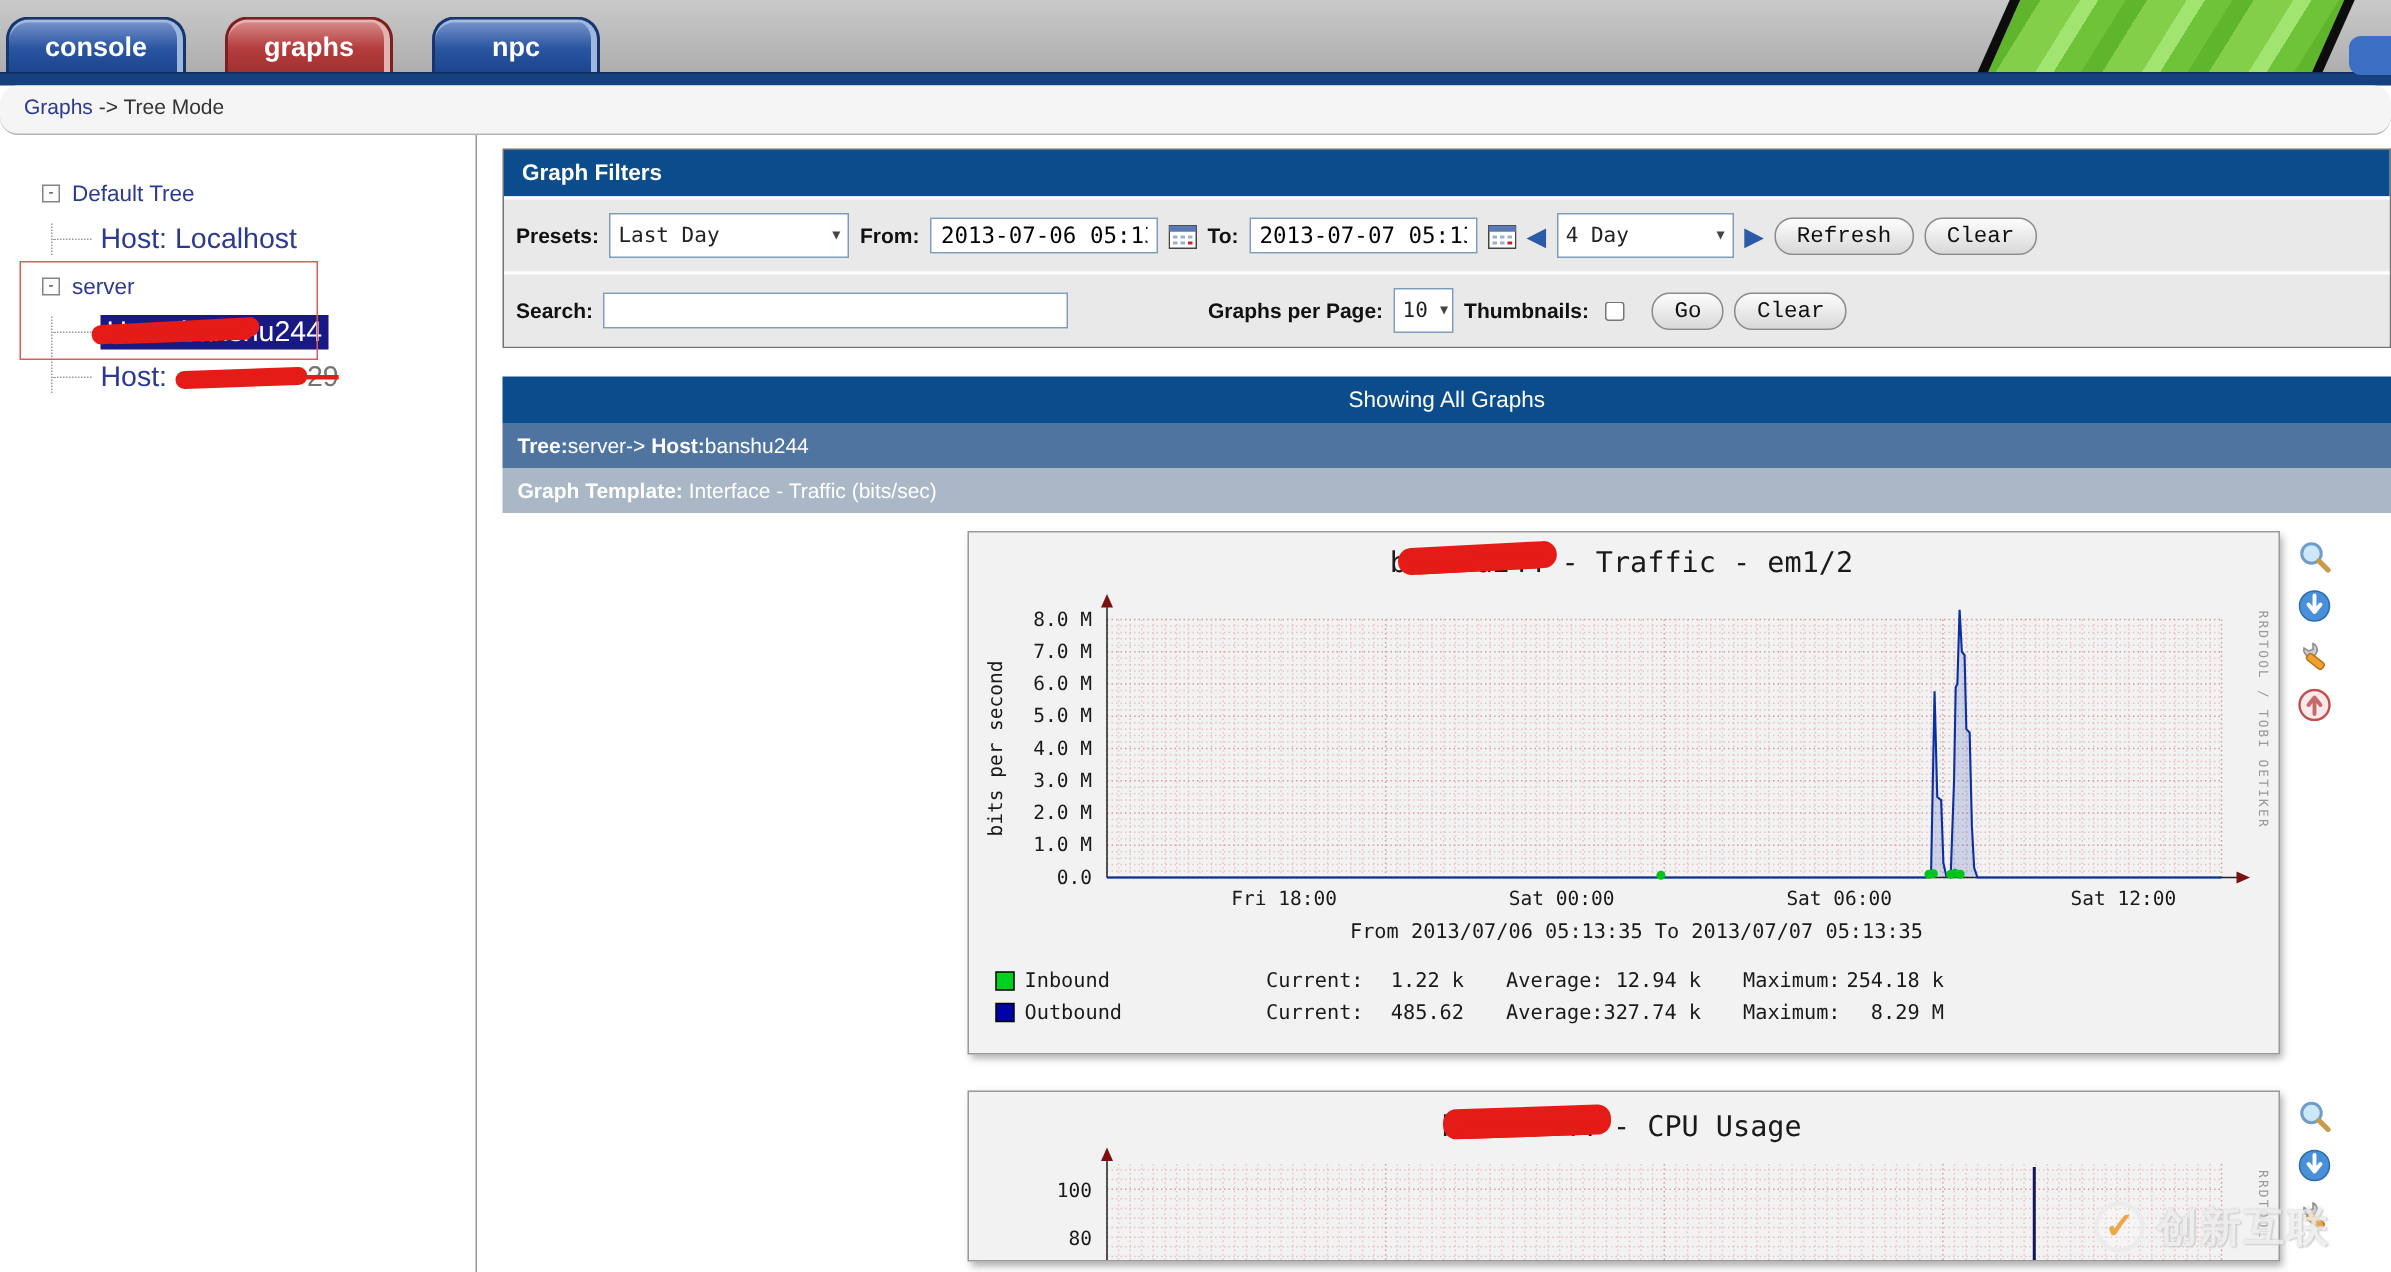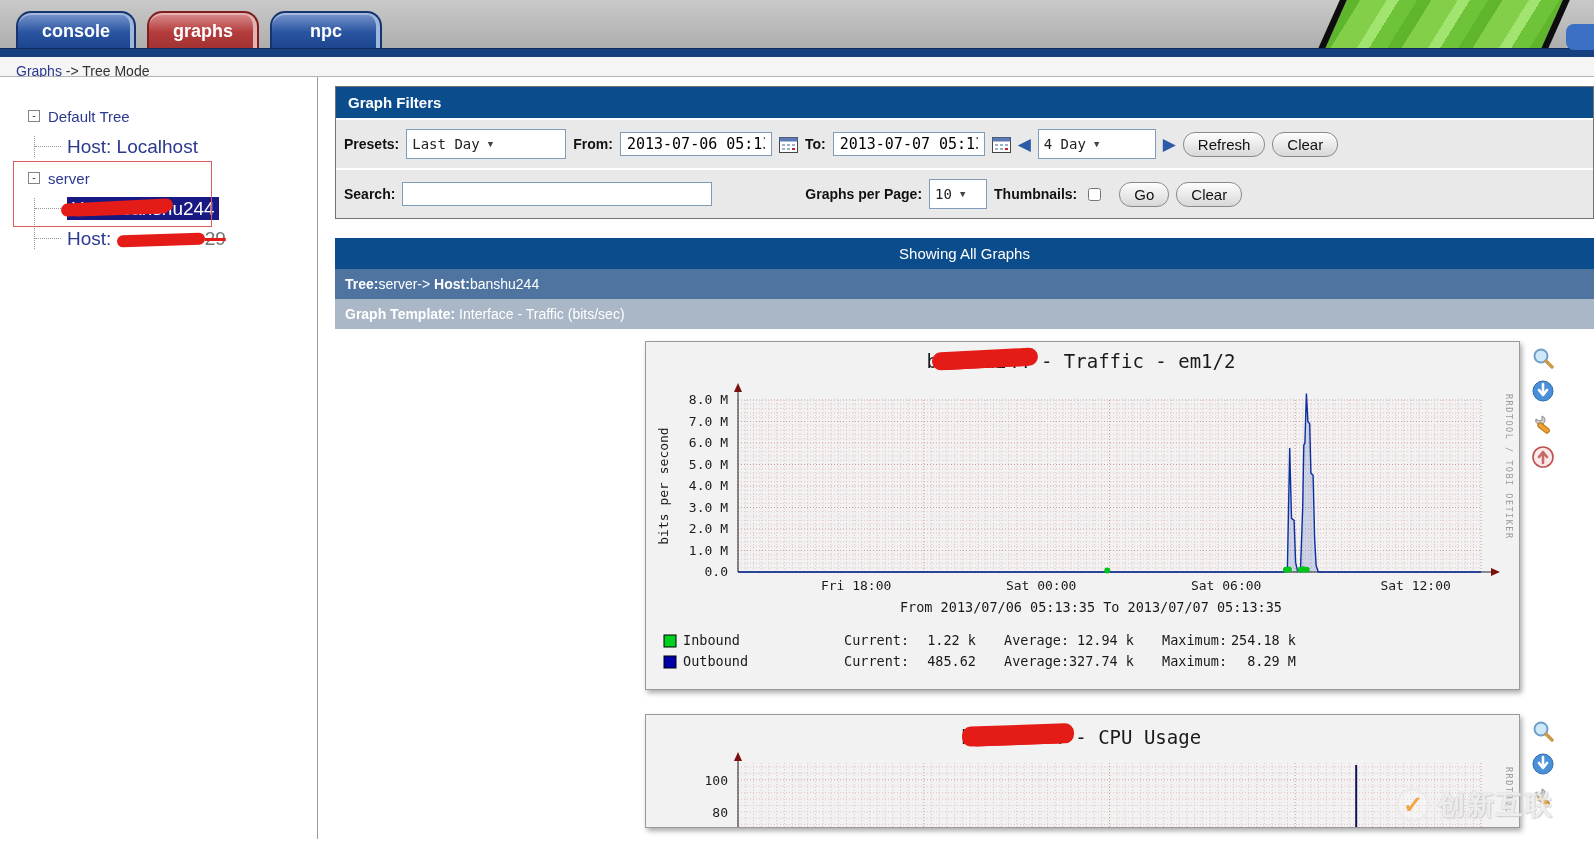--- a/index.html
+++ b/index.html
@@ -4,21 +4,21 @@
 <style>
   * { box-sizing: border-box; }
   html,body { margin:0; padding:0; }
   body {
     width:1594px; height:848px; overflow:hidden; background:#fff;
     font-family:"Liberation Sans", sans-serif; font-size:13px; color:#222;
     position:relative;
   }
   
   .topbar { height:48px; background:linear-gradient(#c9c9c9,#aeaeae); position:relative; }
-  .tabs { position:absolute; left:16px; bottom:0; display:flex; gap:11px; }
+  .tabs { position:absolute; left:4px; bottom:0; display:flex; gap:26px; }
   .tab {
     min-width:112px; text-align:center; padding:8px 24px 6px;
     border-radius:15px 15px 0 0; color:#fff; font-weight:bold; font-size:18px;
     background:linear-gradient(#7b97cf 0%, #2a55a0 55%, #1d4590 100%);
     border:2px solid #16356f; border-bottom:none;
     box-shadow: inset -4px 0 0 #9db8dd, inset 0 2px 0 rgba(255,255,255,.35);
     cursor:pointer;
   }
   .tab.active {
     background:linear-gradient(#d98f8f 0%, #b43c3c 55%, #a33232 100%);
@@ -27,22 +27,22 @@
   }
   .logo {
     position:absolute; right:34px; top:-4px; width:230px; height:52px;
     background:repeating-linear-gradient(100deg,#5fb52b 0 14px,#83cf4a 14px 40px,#a2e470 40px 52px,#6ec338 52px 70px);
     border-left:7px solid #0d0d0d; border-right:7px solid #0d0d0d;
     transform:skewX(-24deg);
   }
   .logo-nub { position:absolute; right:-6px; top:24px; width:34px; height:26px; background:#3a6fc4; border-radius:8px 0 0 8px; }
   .navy-strip { height:9px; background:#16417e; border-top:1px solid #0d2c5a; }
   .breadcrumb {
-    height:20px; line-height:28px; background:#f5f5f5; border-bottom:1px solid #b5b5b5;
-    padding-left:16px; font-size:14px; color:#333;
+    height:33px; line-height:28px; background:#f5f5f5; border-bottom:1px solid #b5b5b5;
+    padding-left:16px; font-size:14px; color:#333;border-radius:12px;
   }
   .breadcrumb a { color:#2b3990; text-decoration:none; cursor:pointer; }
   
   .layout { display:flex; height:762px; overflow:hidden; }
   aside { width:318px; min-width:318px; border-right:1px solid #9a9a9a; position:relative; padding-top:18px; background:#fff; }
   main { flex:1; padding:9px 0 0 17px; position:relative; background:#fff; }
   
   .tnode { display:flex; align-items:center; margin:10px 0 6px 28px; height:22px; }
   .expander {
     width:12px; height:12px; border:1px solid #848484; background:#fdfdfd;
@@ -61,32 +61,32 @@
   .scrib1b { left:6px; top:10px; width:95px; height:8px; transform:rotate(-2deg); }
   .redblock { display:inline-block; width:88px; height:12px; background:#e41b17; border-radius:6px; vertical-align:middle; transform:rotate(-2deg); }
   .redsuffix { color:#737373; text-decoration:line-through; text-decoration-color:#e41b17; text-decoration-thickness:3px; }
   
   .filters { border:1px solid #737373; margin-right:0; }
   .fhead { background:#0b4c8c; color:#fff; font-weight:bold; font-size:15px; padding:7px 12px; }
   .frow { display:flex; align-items:center; background:#e9e9e9; padding:9px 8px; gap:7px; border-top:2px solid #fff; }
   .lbl { font-weight:bold; font-size:14px; color:#111; white-space:nowrap; }
   .selbox {
     background:#fff; border:1px solid #7f9db9; font-family:"DejaVu Sans Mono", monospace;
-    font-size:14px; padding:14px 5px; display:inline-flex; align-items:center; justify-content:flex-start;
+    font-size:14px; padding:14px 5px; display:inline-flex; align-items:center; justify-content:space-between;
     height:24px; cursor:pointer;
   }
   .selbox .arr { margin-left:8px; font-size:9px; color:#444; }
   .txt {
     background:#fff; border:1px solid #7f9db9; font-family:"DejaVu Sans Mono", monospace;
     font-size:15px; padding:2px 6px; height:24px;
   }
   .calicon { width:19px; height:17px; cursor:pointer; }
   .navarr { color:#2a5aa8; font-size:17px; cursor:pointer; line-height:1; }
   .btn {
-    font-family:Liberation Sans, sans-serif; font-size:15px; padding:3px 14px;
+    font-family:Liberation Mono, monospace; font-size:15px; padding:3px 14px;
     background:linear-gradient(#fdfdfd,#d8d8d8); border:1px solid #8a8a8a; border-radius:12px; cursor:pointer; color:#111;
   }
   .chk { width:13px; height:13px; }
   
   .showing { background:#0b4c8c; color:#fff; text-align:center; font-size:15px; padding:7px 0; margin-top:19px; }
   .treepath { background:#4f74a0; color:#fff; font-size:14px; padding:7px 10px; }
   .treepath b { font-weight:bold; }
   .template { background:#a9b7c7; color:#fff; font-size:14px; padding:7px 10px; }
   .template b { font-weight:bold; }
   
@@ -194,21 +194,21 @@
             <span class="arr">▼</span>
         </span>
         <span class="navarr">▶</span>
         <button class="btn">Refresh</button>
         <button class="btn">Clear</button>
       </div>
       <div class="frow">
         <span class="lbl">Search:</span>
         <input class="txt" style="width: 310px;" value="">
         <span class="lbl" style="margin-left:86px">Graphs per Page:</span>
-        <span class="selbox" style="width:58px">
+        <span class="selbox" style="width:40px">
           <span>10</span>
             <span class="arr">▼</span>
         </span>
         <span class="lbl">Thumbnails:</span>
         <input type="checkbox" class="chk" style="">
         <button class="btn" style="margin-left:8px">Go</button>
         <button class="btn">Clear</button>
       </div>
     </section>
 

